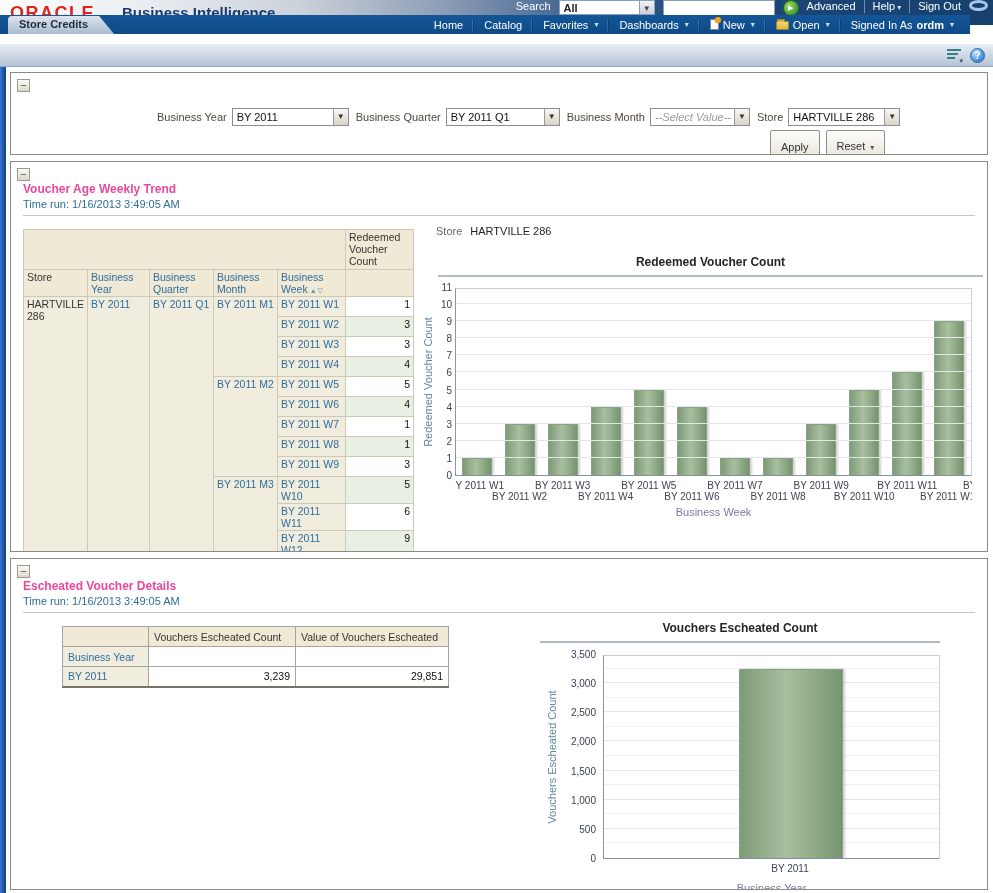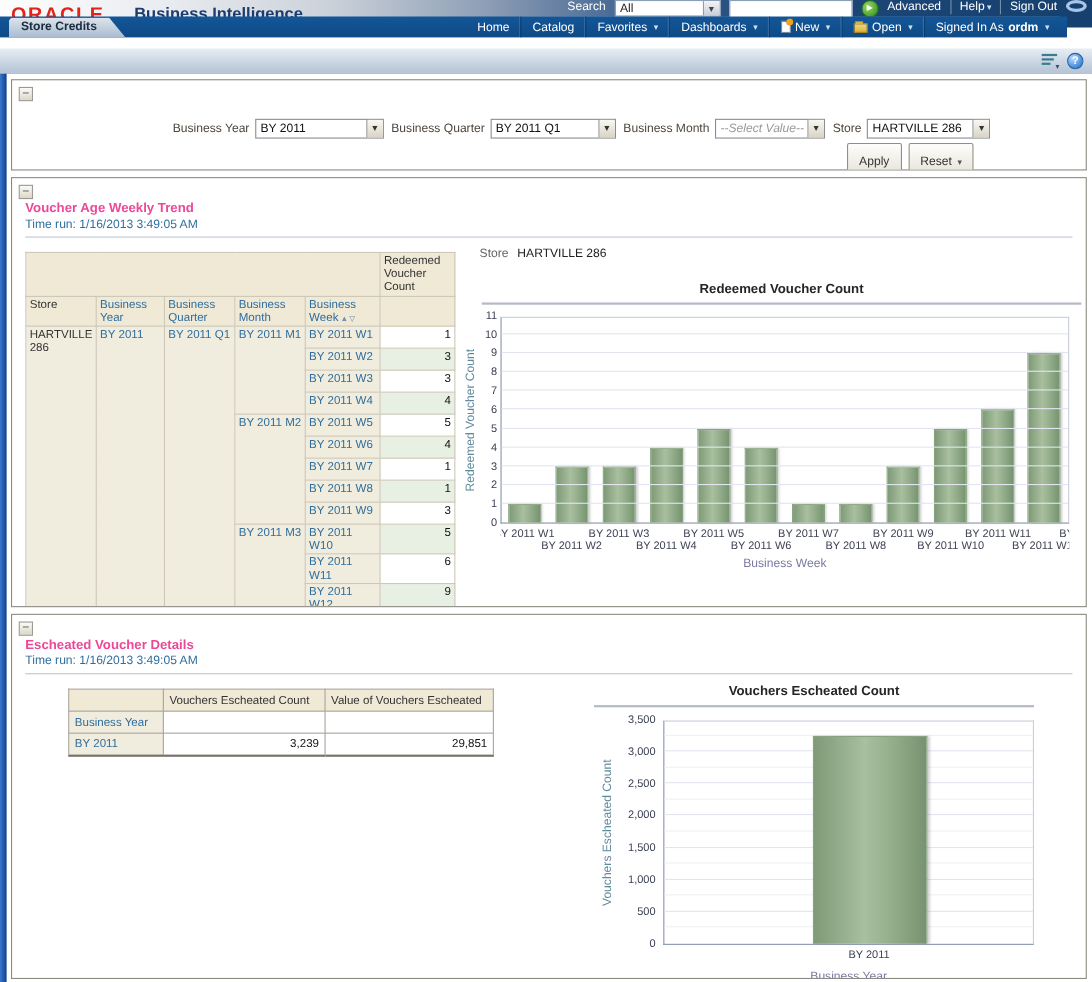--- a/index.html
+++ b/index.html
@@ -5,36 +5,36 @@
   * { box-sizing: border-box; margin:0; padding:0; }
   body { font-family:"Liberation Sans","DejaVu Sans",sans-serif; background:#fff; }
   #root { position:relative; width:993px; height:893px; background:#fff; overflow:hidden; }
 
   
   .banner { position:absolute; left:0; top:0; width:993px; height:25px;
     background:linear-gradient(to right,#fdfdfd 0%,#e9ecf0 15%,#ccd2da 30%,#8b9cb4 45%,#3f6390 58%,#1d4777 72%,#16406e 100%); }
   .oracle-logo { position:absolute; left:10px; top:3px; color:#e2231a; font-weight:bold; font-size:18px; letter-spacing:1.5px; }
   .product-title { position:absolute; left:122px; top:4px; color:#1b3a6d; font-weight:bold; font-size:15px; }
   .banner-right { position:absolute; right:5px; top:0; height:25px; display:flex; align-items:flex-start; gap:8px; color:#fff; font-size:11px; }
-  .scope-select { display:flex; align-items:center; width:96px; height:15px; background:#fff; border:1px solid #8ba0b8; color:#222; }
+  .scope-select { display:flex; align-items:center; width:96px; height:15px; background:#fff; border:1px solid #8ba0b8; color:#222;font-weight:bold; }
   .scope-select .val { flex:1; padding:0 4px; }
   .combo-btn { width:15px; height:100%; background:linear-gradient(#f2f4f6,#c9cfd8); border-left:1px solid #8ba0b8; color:#444; font-size:8px; line-height:15px; text-align:center; }
   .search-box { width:112px; height:17px; background:#fff; border:1px solid #8ba0b8; font-size:11px; padding:0 3px; color:#222; }
   .go-btn { width:16px; height:16px; border-radius:50%; background:radial-gradient(circle at 35% 35%, #9fd95e, #46a033 70%, #2e7d24); border:1px solid #2a6e20; color:#fff; font-size:7px; line-height:14px; text-align:center; }
   .b-sep { width:1px; height:13px; background:rgba(255,255,255,.4); }
   .b-link { color:#fff; cursor:default; }
   .chev { font-size:8px; color:#cfe0f0; margin-left:2px; }
   .ring-icon { width:19px; height:11px; border:3px solid #a9c6e8; border-radius:50%; }
 
   
   .navbar { position:absolute; left:0; top:15px; width:970px; height:19px; background:linear-gradient(#135697,#0e4a86); }
   .tab { position:absolute; left:8px; top:1px; height:18px; padding:0 26px 0 11px; font-size:11px; font-weight:bold; color:#1b2c3e; line-height:17px;
     background:linear-gradient(#dde4ec,#a9bcd2); border-radius:4px 5px 0 0;
     clip-path:polygon(0 0, calc(100% - 15px) 0, 100% 100%, 0 100%); }
-  .nav-right { position:absolute; right:6px; top:0; height:19px; display:flex; color:#fff; font-size:11px; }
+  .nav-right { position:absolute; right:6px; top:0; height:19px; display:flex; align-items:center; color:#fff; font-size:11px; }
   .nav-item { padding:0 10px; display:flex; align-items:center; gap:4px; border-left:1px solid rgba(10,48,86,.55); box-shadow:-1px 0 0 rgba(160,195,225,.25); }
   .nav-item:first-child { border-left:none; box-shadow:none; }
   .nav-user b { font-weight:bold; }
   .new-icon { width:9px; height:11px; background:#fdfdfd; border:1px solid #7a8aa0; position:relative; }
   .new-icon::after { content:""; position:absolute; right:-3px; top:-3px; width:6px; height:6px; background:#f4a21a; border-radius:50%; box-shadow:0 0 1px #b06c00; }
   .folder-icon { width:13px; height:9px; background:linear-gradient(#f2d879,#ddb33f); border:1px solid #a8852a; border-radius:1px; position:relative; margin-top:2px; }
   .folder-icon::before { content:""; position:absolute; left:0; top:-3px; width:6px; height:2px; background:#ddb33f; border:1px solid #a8852a; border-bottom:none; border-radius:1px 1px 0 0; }
 
   
   .toolbar { position:absolute; left:0; top:44px; width:993px; height:23px;

